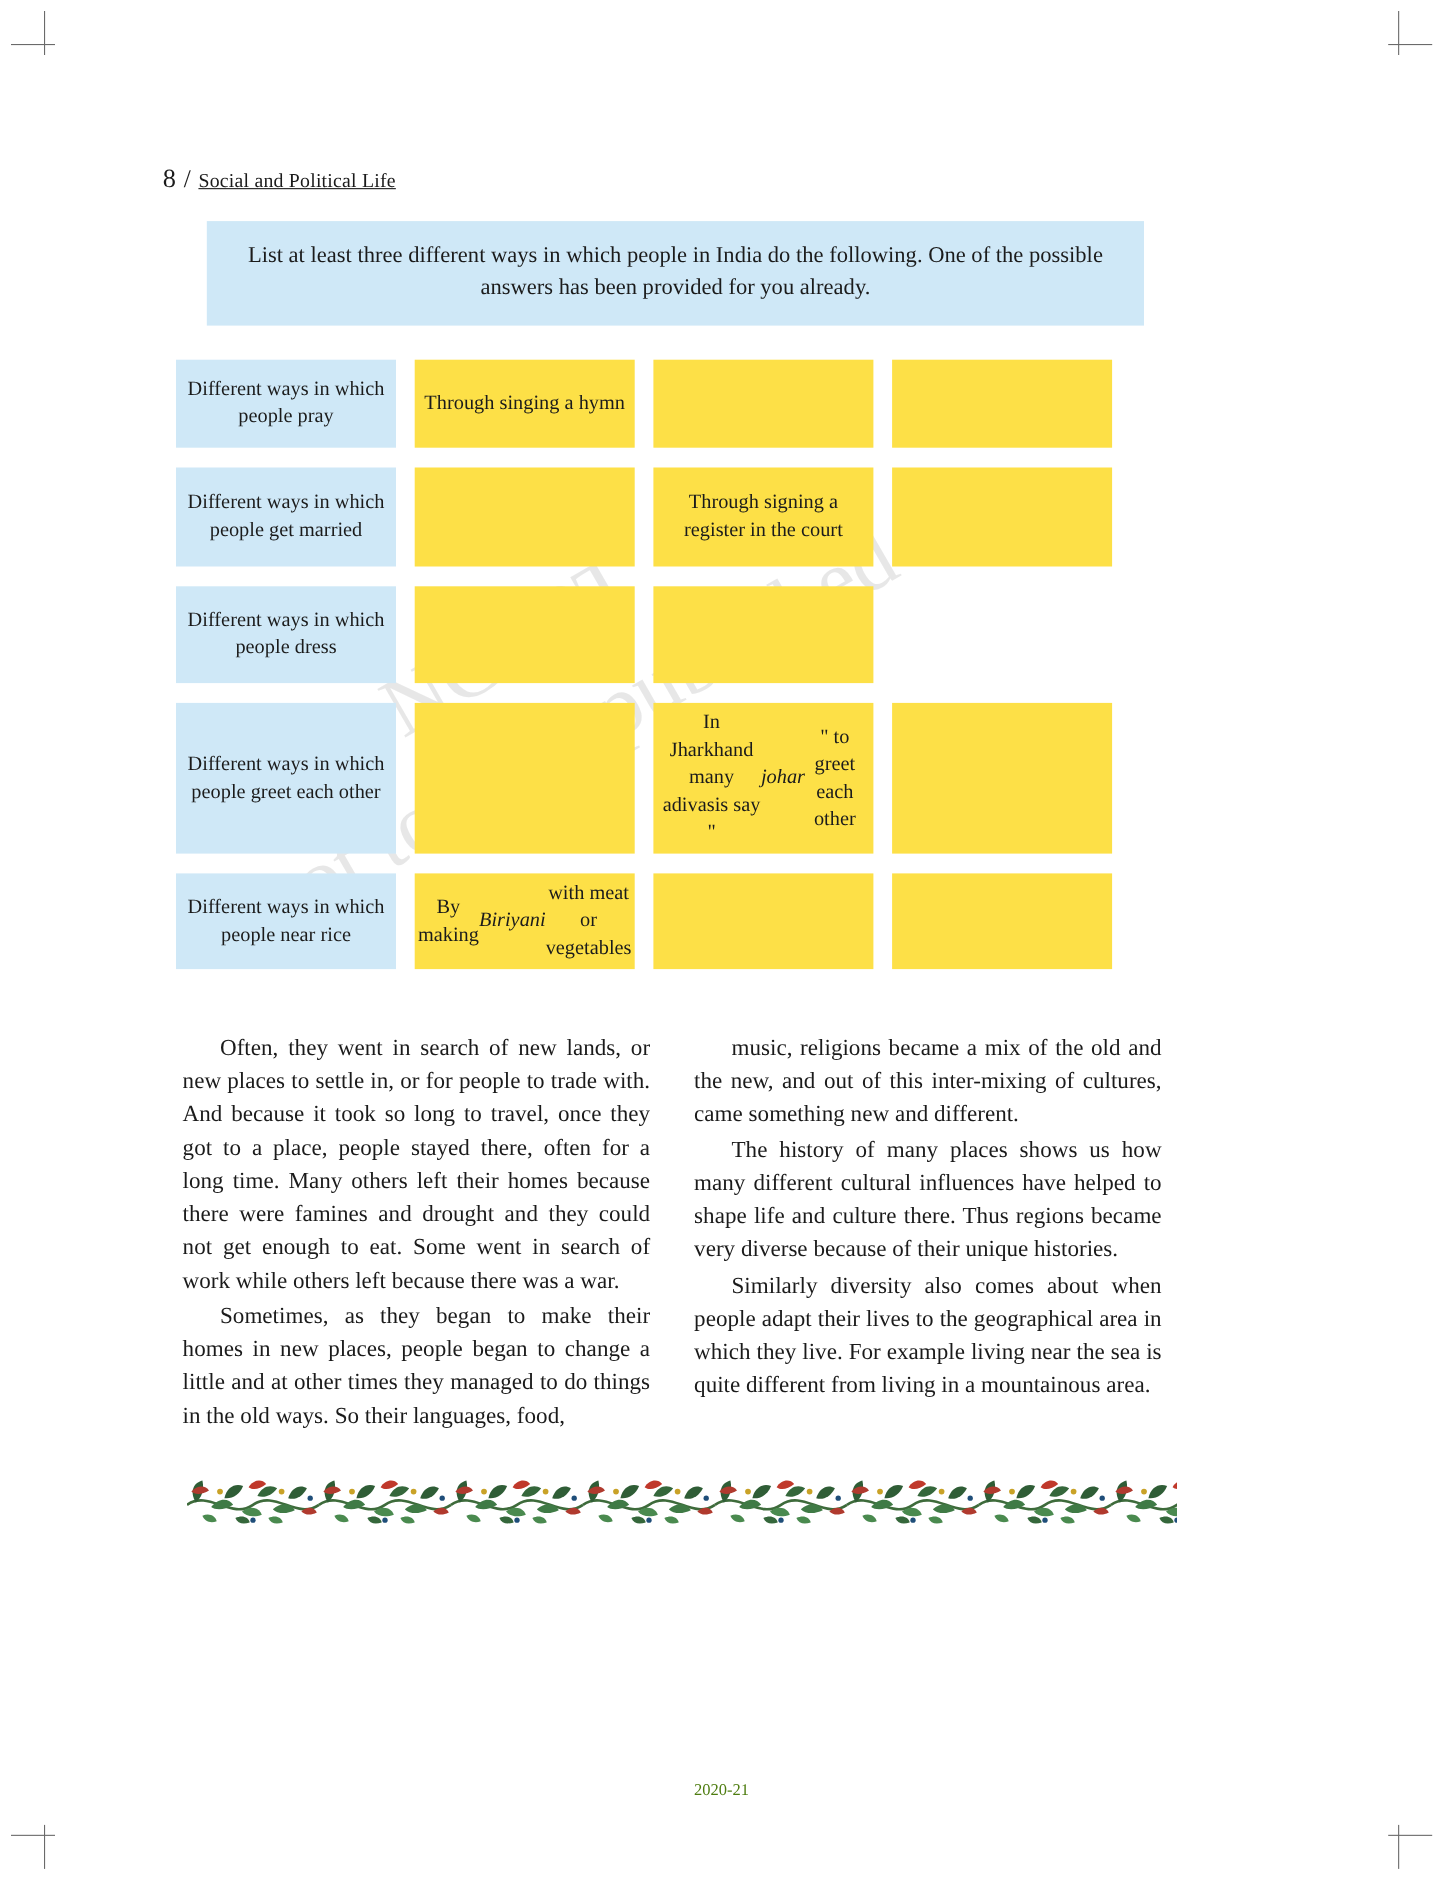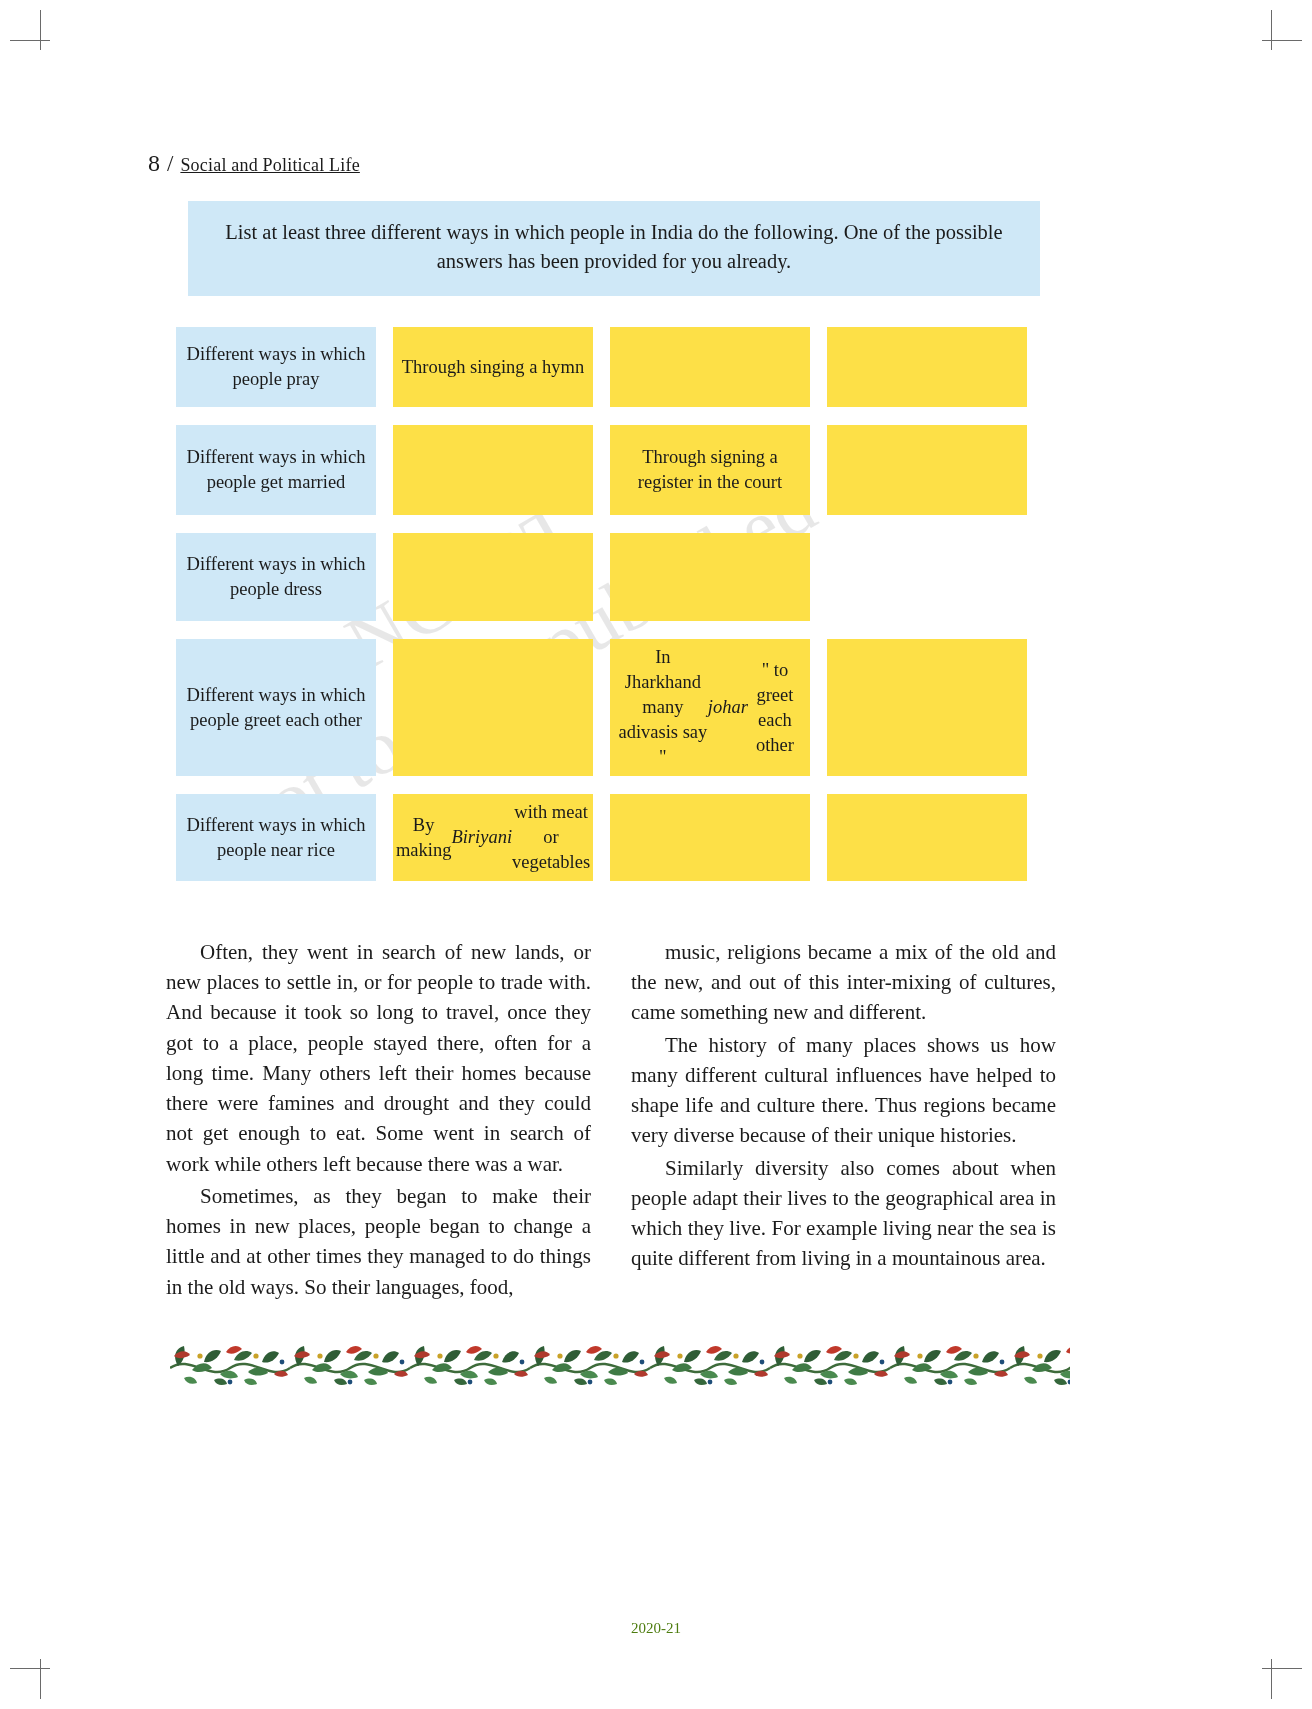--- a/index.html
+++ b/index.html
@@ -88,21 +88,20 @@
     text-align: center;
     font-size: 20.5px;
     line-height: 1.42;
     margin-left: 28px;
     width: 852px;
     box-sizing: border-box;
   }
 
   
   .grid {
-    margin-left: 16px;
     margin-top: 31px;
     width: 868px;
   }
   .grid-row {
     display: flex;
     gap: 17px;
     margin-bottom: 18px;
   }
   .cell {
     box-sizing: border-box;

